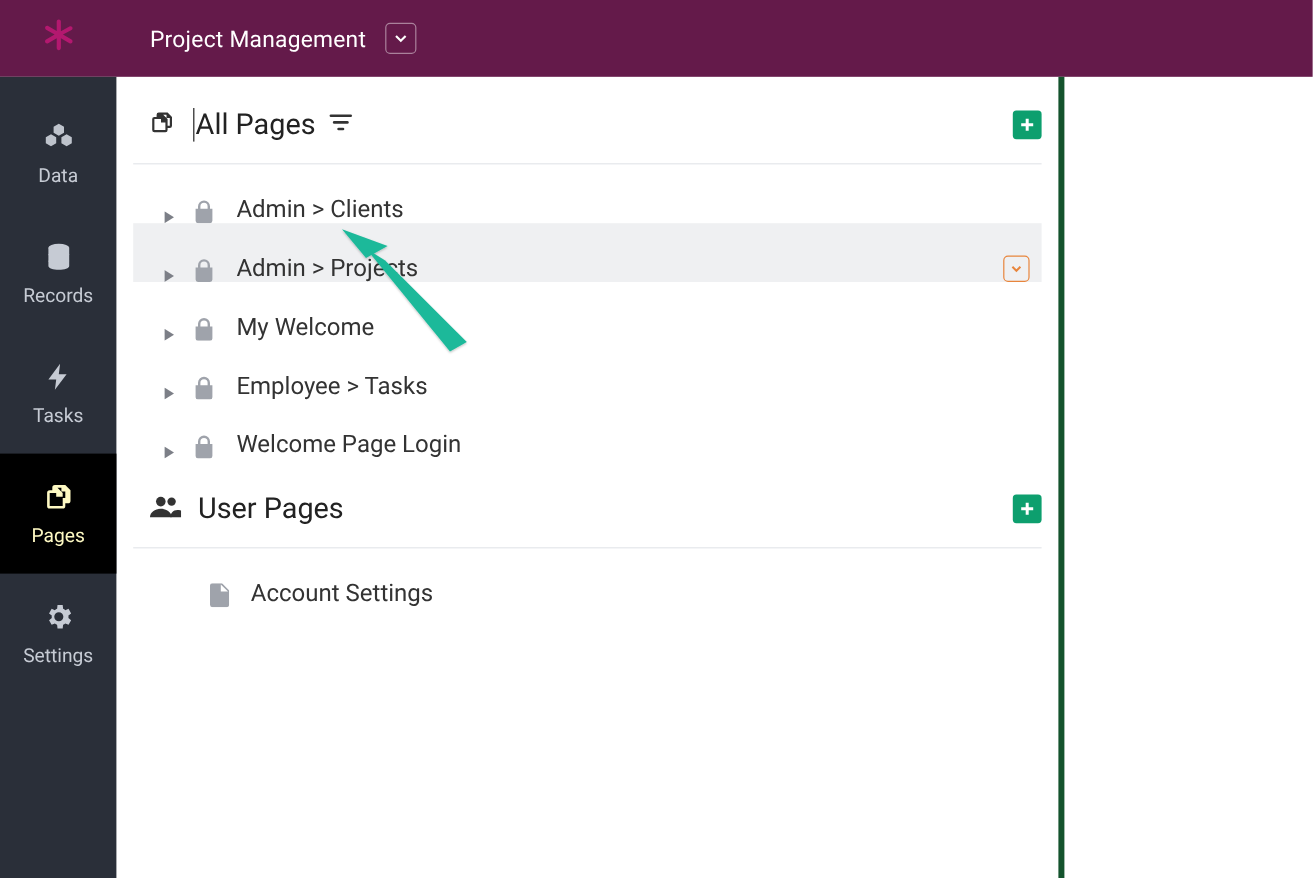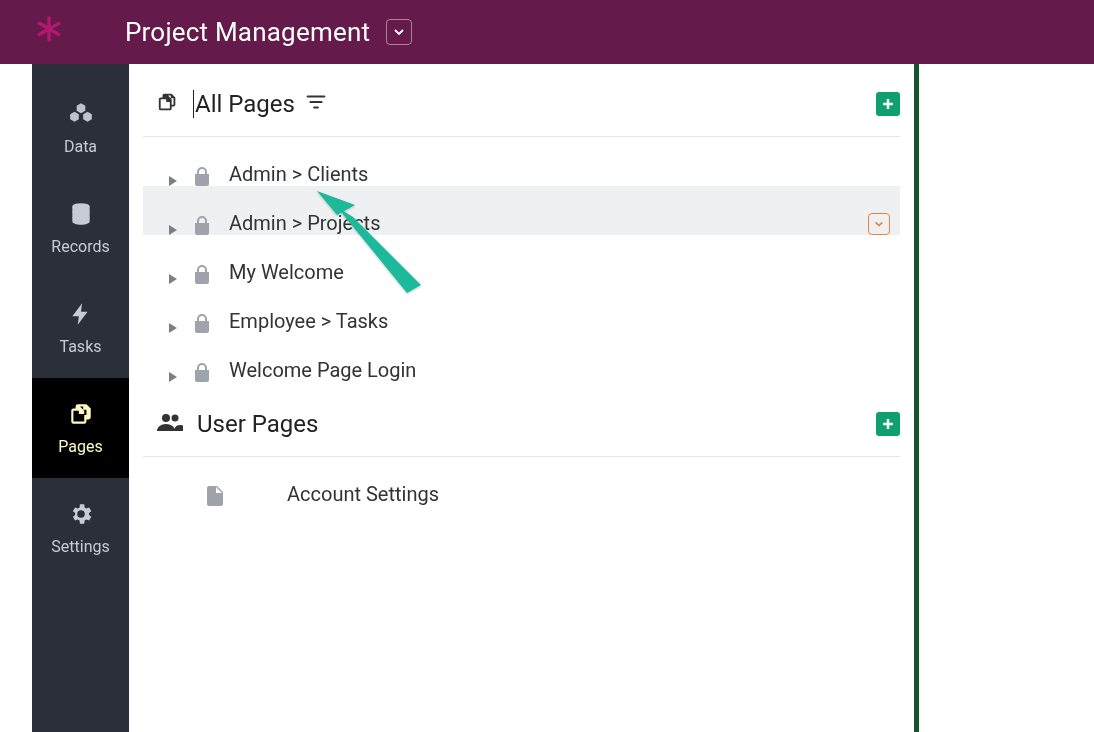--- a/index.html
+++ b/index.html
@@ -23,21 +23,21 @@
     }
     .header-logo {
       width: 97px;
       height: 64px;
       display: flex;
       align-items: center;
       justify-content: center;
     }
     .header-logo svg { color: #b3186f; }
     .header-title {
-      font-size: 26px;
+      font-size: 19px;
       font-weight: 400;
       margin-left: 28px;
       letter-spacing: 0.2px;
     }
     .header-dropdown {
       margin-left: 16px;
       width: 26px;
       height: 26px;
       border: 1px solid rgba(255,255,255,0.45);
       border-radius: 4px;
@@ -56,21 +56,20 @@
     }
     
     
     .sidebar {
       width: 97px;
       background: #2a2f39;
       display: flex;
       flex-direction: column;
       align-items: center;
       padding-top: 14px;
-      margin-left: 32px;
     }
     .sidebar-item {
       width: 97px;
       height: 100px;
       display: flex;
       flex-direction: column;
       align-items: center;
       justify-content: center;
       gap: 10px;
       cursor: pointer;
@@ -147,21 +146,21 @@
     
     
     .page-row {
       display: flex;
       align-items: flex-end;
       height: 49px;
       padding-left: 24px;
       padding-right: 10px;
       cursor: pointer;
     }
-    .page-row.indented { padding-left: 50px; gap: 46px; }
+    .page-row.indented { padding-left: 50px; }
     .page-row.highlighted {
       background: #eff0f2;
     }
     .expand-caret {
       width: 12px;
       display: flex;
       align-items: center;
       justify-content: center;
     }
     .expand-caret svg { width: 8px; height: 10px; color: #7c7f87; }

